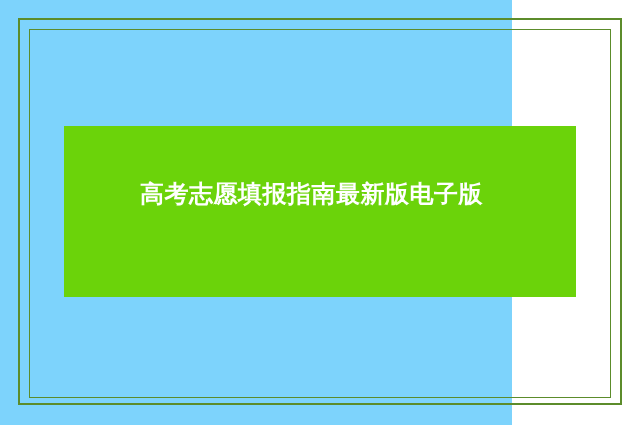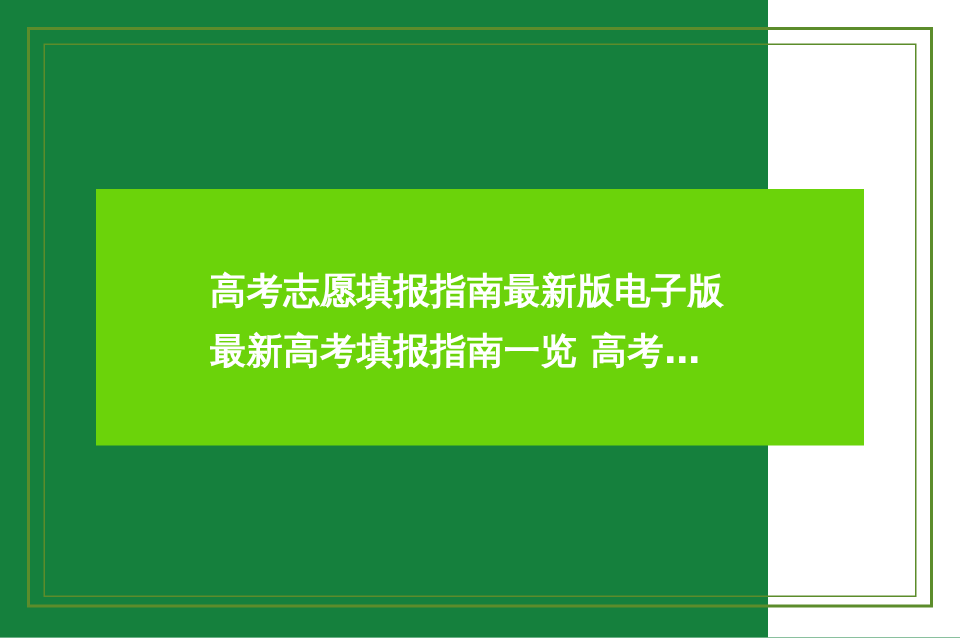--- a/index.html
+++ b/index.html
@@ -13,21 +13,21 @@
     height: 425px;
     overflow: hidden;
     font-family: "DejaVu Sans", "Liberation Sans", sans-serif;
   }
 
   
   .poster {
     position: relative;
     width: 512px;
     height: 425px;
-    background: #15803d;
+    background: #7dd3fc;
     box-sizing: border-box;
     padding-left: 29px;
   }
 
   
   .frame-outer {
     position: absolute;
     left: 18px;
     top: 18px;
     width: 604px;
@@ -82,17 +82,16 @@
 <body>
 
 <div class="poster">
 
   <div class="frame-outer"></div>
   <div class="frame-inner"></div>
 
   <div class="content-panel">
     <div class="headline">
       <span class="headline-line">高考志愿填报指南最新版电子版</span>
-      <span class="headline-line">最新高考填报指南一览 高考…</span>
     </div>
   </div>
 
 </div>
 
 </body></html>

